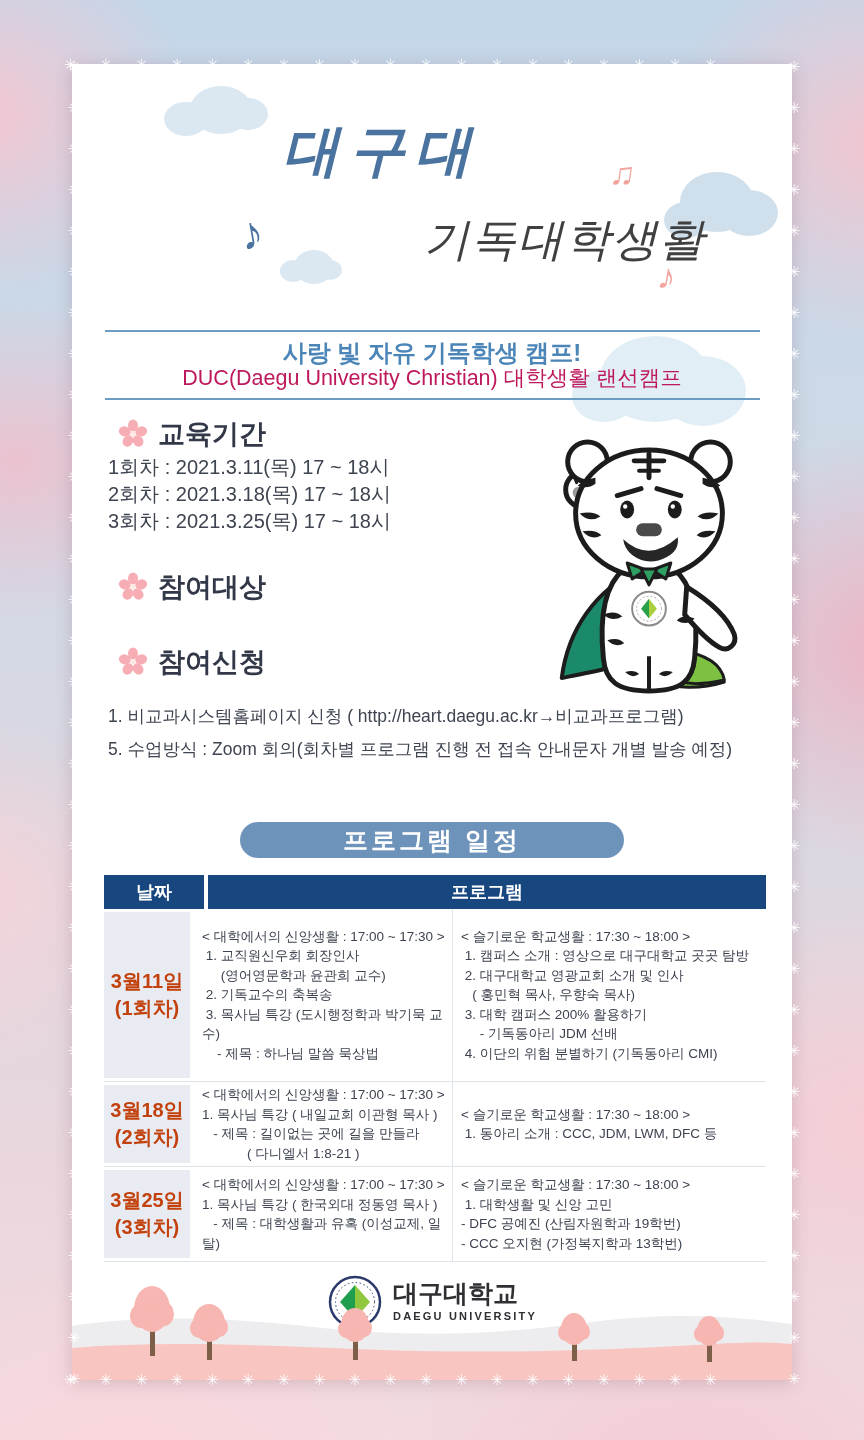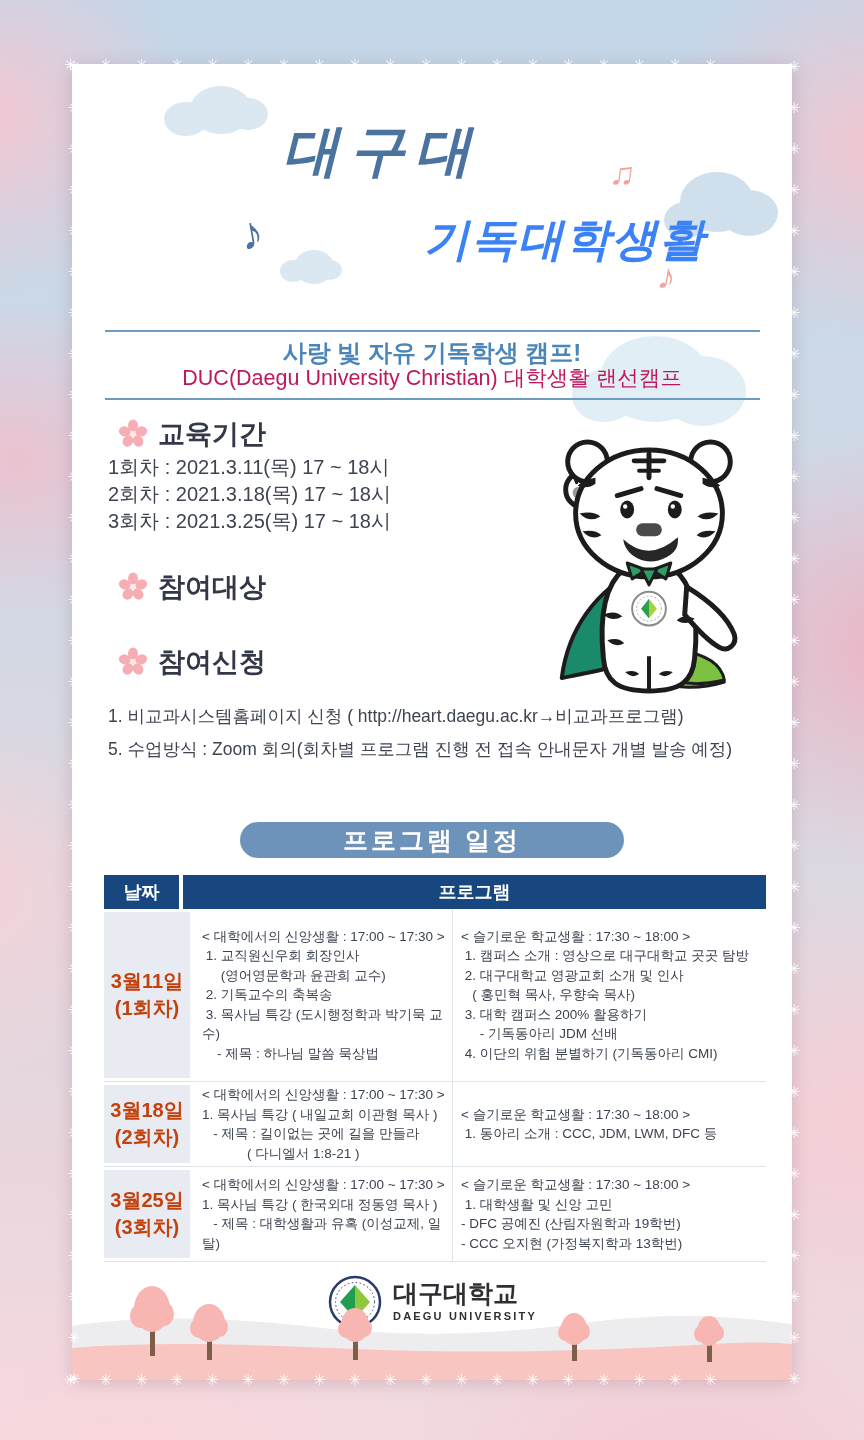--- a/index.html
+++ b/index.html
@@ -44,21 +44,21 @@
   .c4{left:528px;top:272px;width:110px;height:86px;background:#e2eef5;}
   .c4:before{left:60px;top:20px;width:86px;height:70px;}
   .c4:after{left:-28px;top:34px;width:64px;height:52px;}
 
   
   .t-school{left:0;top:50px;width:620px;text-align:center;font-size:56px;font-weight:bold;
             color:#4a73a0;letter-spacing:10px;font-style:italic;}
   .t-note-top{left:538px;top:90px;font-size:34px;color:#f2a49c;transform:rotate(8deg);}
   .t-note-left{left:168px;top:142px;font-size:46px;color:#4a73a0;transform:rotate(-10deg);}
   .t-brand{left:212px;top:128px;font-size:66px;font-weight:bold;font-style:italic;color:#f2a49c;letter-spacing:6px;}
-  .t-tail{left:352px;top:146px;font-size:45px;font-weight:bold;font-style:italic;color:#3b82f6;letter-spacing:2px;}
+  .t-tail{left:352px;top:146px;font-size:45px;font-weight:normal;font-style:italic;color:#404040;letter-spacing:2px;}
   .t-note-bot{left:586px;top:192px;font-size:36px;color:#f2a49c;transform:rotate(10deg);}
 
   .divider{left:33px;width:655px;height:2px;background:#6d9cc2;}
   .d1{top:266px;} .d2{top:334px;}
   .sub1{left:0;top:273px;width:720px;text-align:center;font-size:24px;font-weight:bold;color:#4c86b8;}
   .sub2{left:0;top:299px;width:720px;text-align:center;font-size:21.5px;color:#be185d;}
 
   .heading{display:flex;align-items:center;gap:10px;font-size:27px;font-weight:bold;color:#323848;}
   .h-period{left:46px;top:352px;} .h-target{left:46px;top:505px;} .h-apply{left:46px;top:580px;}
   .body-text{color:#3e4450;font-size:20px;line-height:27px;}
@@ -72,21 +72,21 @@
 
   .pill{left:168px;top:758px;width:384px;height:36px;background:#6e93ba;border-radius:18px;
         display:flex;align-items:center;justify-content:center;color:#ffffff;
         font-size:25px;font-weight:bold;letter-spacing:3px;}
 
   
   .table{left:32px;top:811px;width:662px;}
   .thead{display:flex;height:34px;}
   .th{background:#17477e;color:#ffffff;font-weight:bold;font-size:18px;
       display:flex;align-items:center;justify-content:center;}
-  .th-date{width:75px;margin-right:4px;}
+  .th-date{width:100px;margin-right:4px;}
   .th-prog{flex:1;}
   .trow{display:flex;border-bottom:1px solid #dfe3ea;}
   .r1{height:172px;} .r2{height:84px;} .r3{height:94px;}
   .cell-date{width:86px;margin:3px 4px 3px 0;background:#e9ebf3;
              display:flex;align-items:center;justify-content:center;text-align:center;
              font-size:20px;font-weight:bold;color:#c2410c;line-height:27px;}
   .cell-prog{display:flex;align-items:center;font-size:13.5px;line-height:19.5px;color:#3d4350;}
   .cell-left{width:258px;padding-left:8px;box-sizing:border-box;}
   .cell-right{flex:1;border-left:1px solid #dfe3ea;padding-left:8px;box-sizing:border-box;}
 

